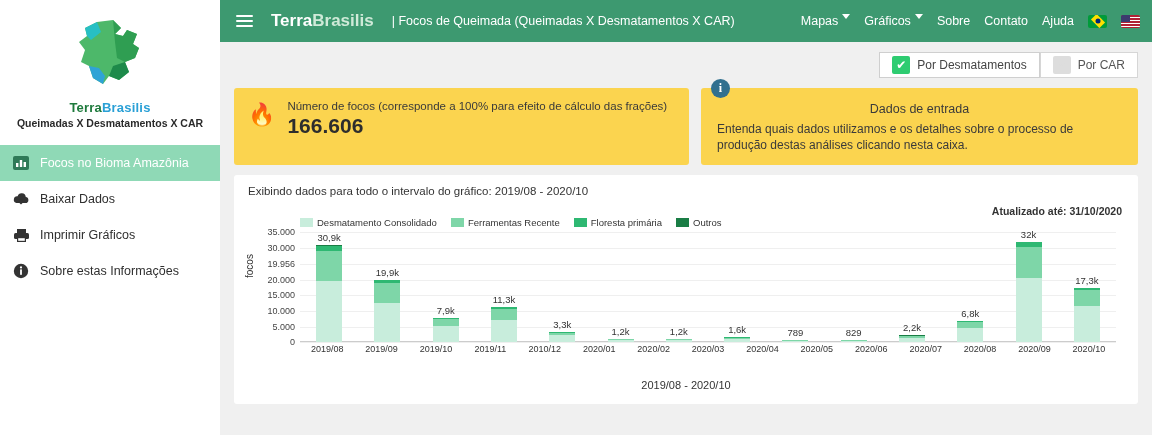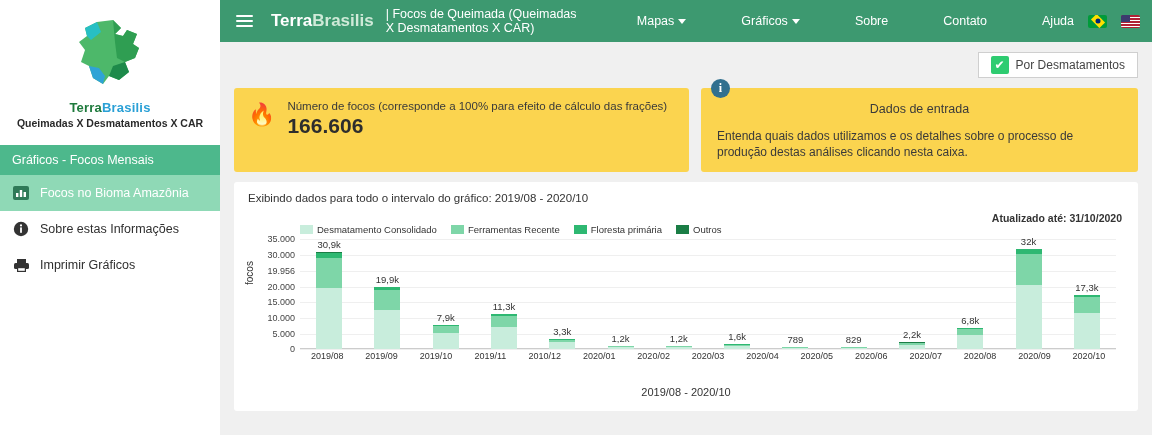--- a/index.html
+++ b/index.html
@@ -46,23 +46,23 @@
 
   .topbar {
     height:42px; background:#3d9970; display:flex; align-items:center;
     padding:0 12px; color:#ffffff; gap:10px;
   }
   .hamburger { display:flex; flex-direction:column; gap:3px; cursor:pointer; padding:2px 4px;}
   .hamburger span { display:block; width:17px; height:2px; background:#ffffff; border-radius:1px;}
   .tb-brand { font-size:17px; font-weight:bold; margin-left:4px;}
   .tb-brand .a { color:#ffffff; }
   .tb-brand .b { color:#cfead8; }
-  .tb-sub { font-size:12.5px; color:#ffffff; margin-left:2px; }
+  .tb-sub { font-size:12.5px; color:#ffffff; margin-left:8px; }
   .tb-right { margin-left:auto; display:flex; align-items:center; gap:14px; font-size:12.5px;}
-  .tb-right .item { display:flex; align-items:center; gap:4px; cursor:pointer;margin-left:41px; }
+  .tb-right .item { display:flex; gap:4px; cursor:pointer; }
   .caret { width:0;height:0;border-left:4px solid transparent;border-right:4px solid transparent;border-top:5px solid #fff; display:inline-block;}
   .flag { width:19px; height:13px; border-radius:2px; display:inline-block; position:relative; overflow:hidden;}
   .flag-br { background:#009b3a; }
   .flag-br .dia { position:absolute; left:50%; top:50%; width:12px;height:8px; background:#fedf00; transform:translate(-50%,-50%) rotate(45deg); }
   .flag-br .circ { position:absolute; left:50%; top:50%; width:5px;height:5px;background:#002776;border-radius:50%;transform:translate(-50%,-50%); }
   .flag-us { background:#b22234; }
   .flag-us .stripe { position:absolute; left:0; width:100%; height:1.5px; background:#fff; }
   .flag-us .canton { position:absolute; left:0; top:0; width:9px; height:7px; background:#3c3b6e; }
 
   .content { padding:10px 14px 0 14px; }
@@ -96,21 +96,21 @@
     flex:1 1 auto; background:#fbd44f; border-radius:3px; position:relative;
     padding:14px 16px 12px 16px; min-height:72px;
   }
   .info-badge {
     position:absolute; top:-9px; left:10px; width:19px;height:19px;border-radius:50%;
     background:#31708f; color:#fff; font-size:12px; font-weight:bold;
     display:flex;align-items:center;justify-content:center;
     font-family:"Liberation Serif", serif;
   }
   .card-input .title { text-align:center; font-size:12.5px; font-weight:normal; color:#3a3a3a; }
-  .card-input .desc { font-size:12px; color:#3a3a3a; margin-top:12px; line-height:1.35; }
+  .card-input .desc { font-size:12px; color:#3a3a3a; margin-top:5px; line-height:1.35; }
 
   .chart-panel {
     margin-top:10px; background:#ffffff; border-radius:3px; padding:10px 14px 6px 14px;
     height:229px; position:relative;
   }
   .chart-caption { font-size:11.5px; color:#333; }
   .chart-updated { position:absolute; right:16px; top:30px; font-size:10.5px; font-weight:bold; color:#333; }
 
   .legend { display:flex; gap:14px; align-items:center; margin-top:20px; margin-left:52px; font-size:9.5px; color:#333; }
   .legend .li { display:flex; align-items:center; gap:4px; }
@@ -150,57 +150,63 @@
           <path d="M36 66 L26 60 L22 48 L32 50 L38 58 Z" fill="#2fa3d6"></path>
           <path d="M62 54 L52 62 L42 58 L46 48 L58 44 Z" fill="#1d8a4a"></path>
         </svg>
       </div>
       <div class="brand-title">
         <span class="t1">Terra</span><span class="t2">Brasilis</span>
       </div>
       <div class="brand-sub">Queimadas X Desmatamentos X CAR</div>
     </div>
 
-    <div class="side-section">
-      <span>Gráficos - Focos Mensais</span>
-    </div>
 
     <div class="side-item active">
       <span class="ico">
         <svg width="16" height="14" viewBox="0 0 16 14">
             <rect x="0" y="0" width="16" height="14" rx="2" fill="#2f7a58"></rect>
             <rect x="3" y="7" width="2.4" height="4" fill="#fff"></rect>
             <rect x="6.8" y="4" width="2.4" height="7" fill="#fff"></rect>
             <rect x="10.6" y="6" width="2.4" height="5" fill="#fff"></rect>
           </svg>
       </span>
       <span>Focos no Bioma Amazônia</span>
     </div>
 
 
     <div class="side-item">
       <span class="ico">
-        <svg width="16" height="16" viewBox="0 0 16 16">
-            <circle cx="8" cy="8" r="7.2" fill="#333"></circle>
-            <rect x="7.1" y="6.4" width="1.8" height="5.4" fill="#fff"></rect>
-            <circle cx="8" cy="4.4" r="1.1" fill="#fff"></circle>
+        <svg width="18" height="14" viewBox="0 0 18 14">
+            <path d="M4.5 11h9a3 3 0 0 0 .3-5.97A4.2 4.2 0 0 0 5.6 4.3 3.4 3.4 0 0 0 4.5 11z" fill="#333"></path>
+            <path d="M7.6 7.2h2.8v2.3h1.8L9 12.6 5.8 9.5h1.8z" fill="#333"></path>
           </svg>
       </span>
-      <span>Sobre estas Informações</span>
+      <span>Baixar Dados</span>
     </div>
     <div class="side-item">
       <span class="ico">
         <svg width="17" height="15" viewBox="0 0 17 15">
             <rect x="4" y="1" width="9" height="4" fill="#333"></rect>
             <rect x="1" y="5" width="15" height="6" rx="1.5" fill="#333"></rect>
             <rect x="4" y="9" width="9" height="5" fill="#333"></rect>
             <rect x="5.2" y="10.2" width="6.6" height="2.6" fill="#fff"></rect>
           </svg>
       </span>
       <span>Imprimir Gráficos</span>
+    </div>
+    <div class="side-item">
+      <span class="ico">
+        <svg width="16" height="16" viewBox="0 0 16 16">
+            <circle cx="8" cy="8" r="7.2" fill="#333"></circle>
+            <rect x="7.1" y="6.4" width="1.8" height="5.4" fill="#fff"></rect>
+            <circle cx="8" cy="4.4" r="1.1" fill="#fff"></circle>
+          </svg>
+      </span>
+      <span>Sobre estas Informações</span>
     </div>
 
     <div class="side-fill"></div>
   </aside>
 
   <section class="main">
 
     <div class="topbar">
       <div class="hamburger">
         <span></span>
@@ -244,20 +250,24 @@
       </div>
     </div>
 
     <div class="content">
 
       <div class="page-head">
         <div class="toggle-group">
           <div class="toggle on">
             <span class="chk">✔</span>
             <span>Por Desmatamentos</span>
+          </div>
+          <div class="toggle">
+            <span class="chk off">✔</span>
+            <span>Por CAR</span>
           </div>
         </div>
       </div>
 
       <div class="cards">
         <div class="card-focos">
           <div class="flame">🔥</div>
           <div>
             <div class="label">Número de focos (corresponde a 100% para efeito de cálculo das frações)</div>
             <div class="value">166.606</div>

